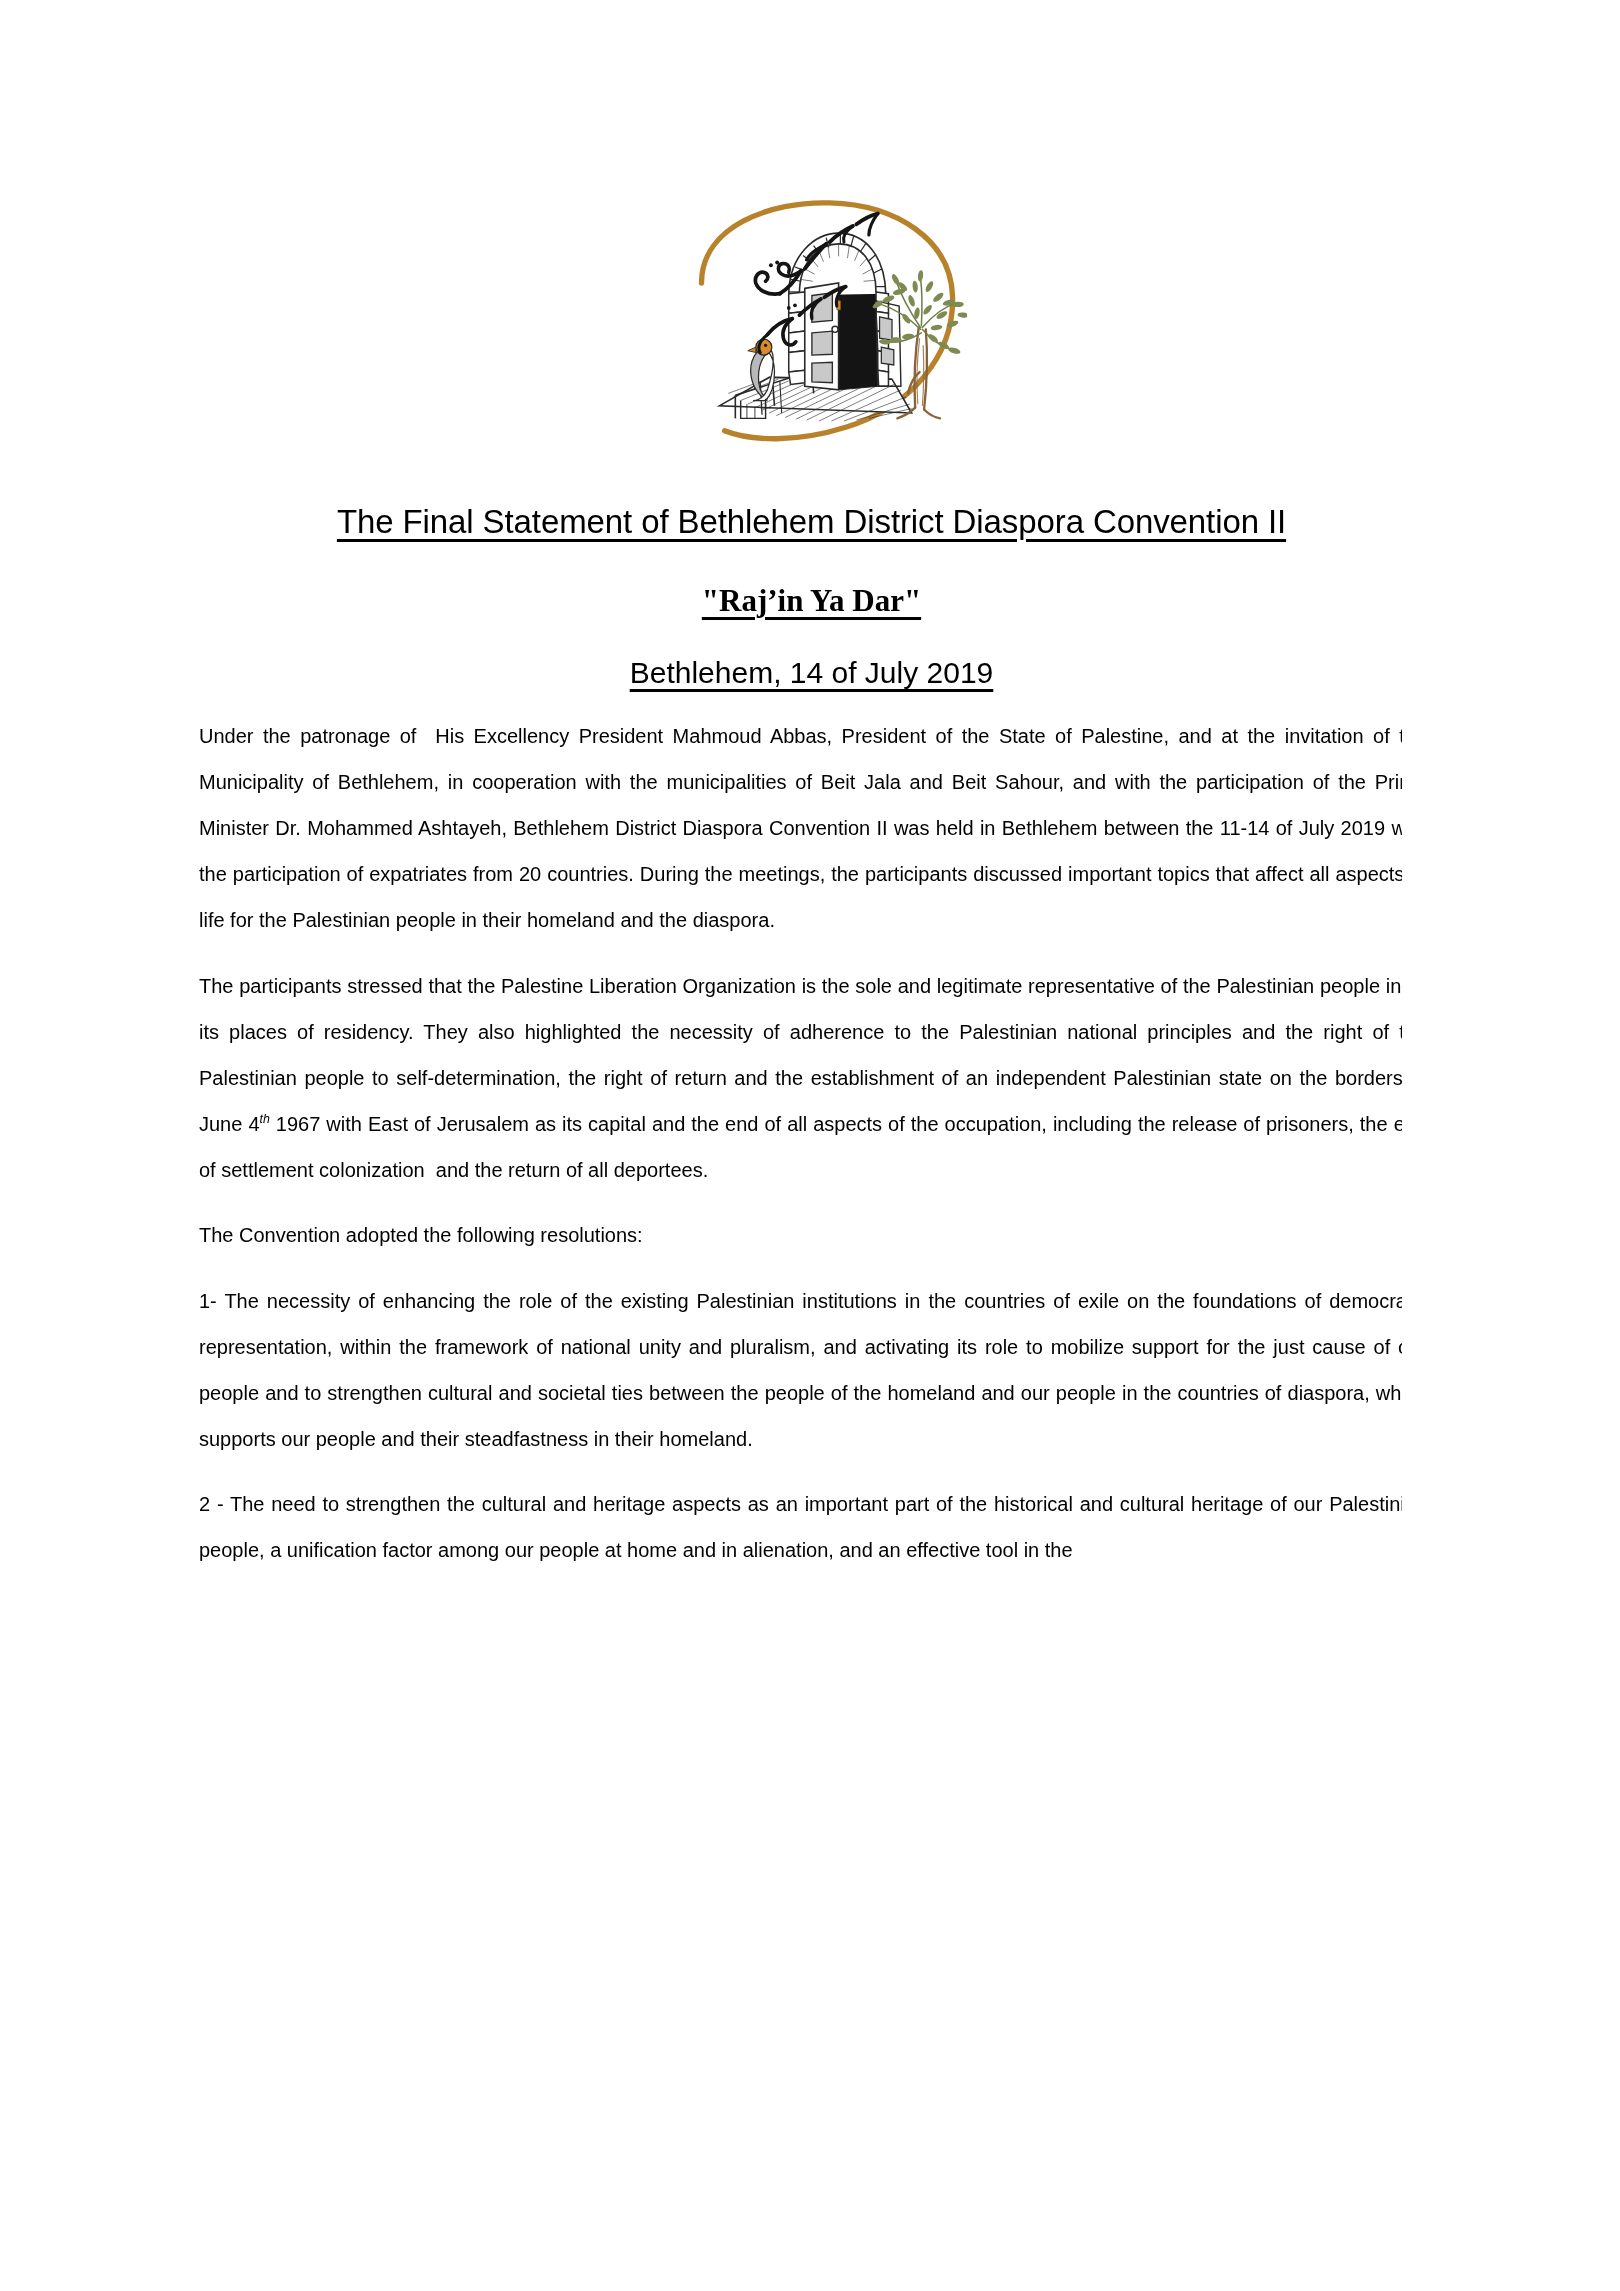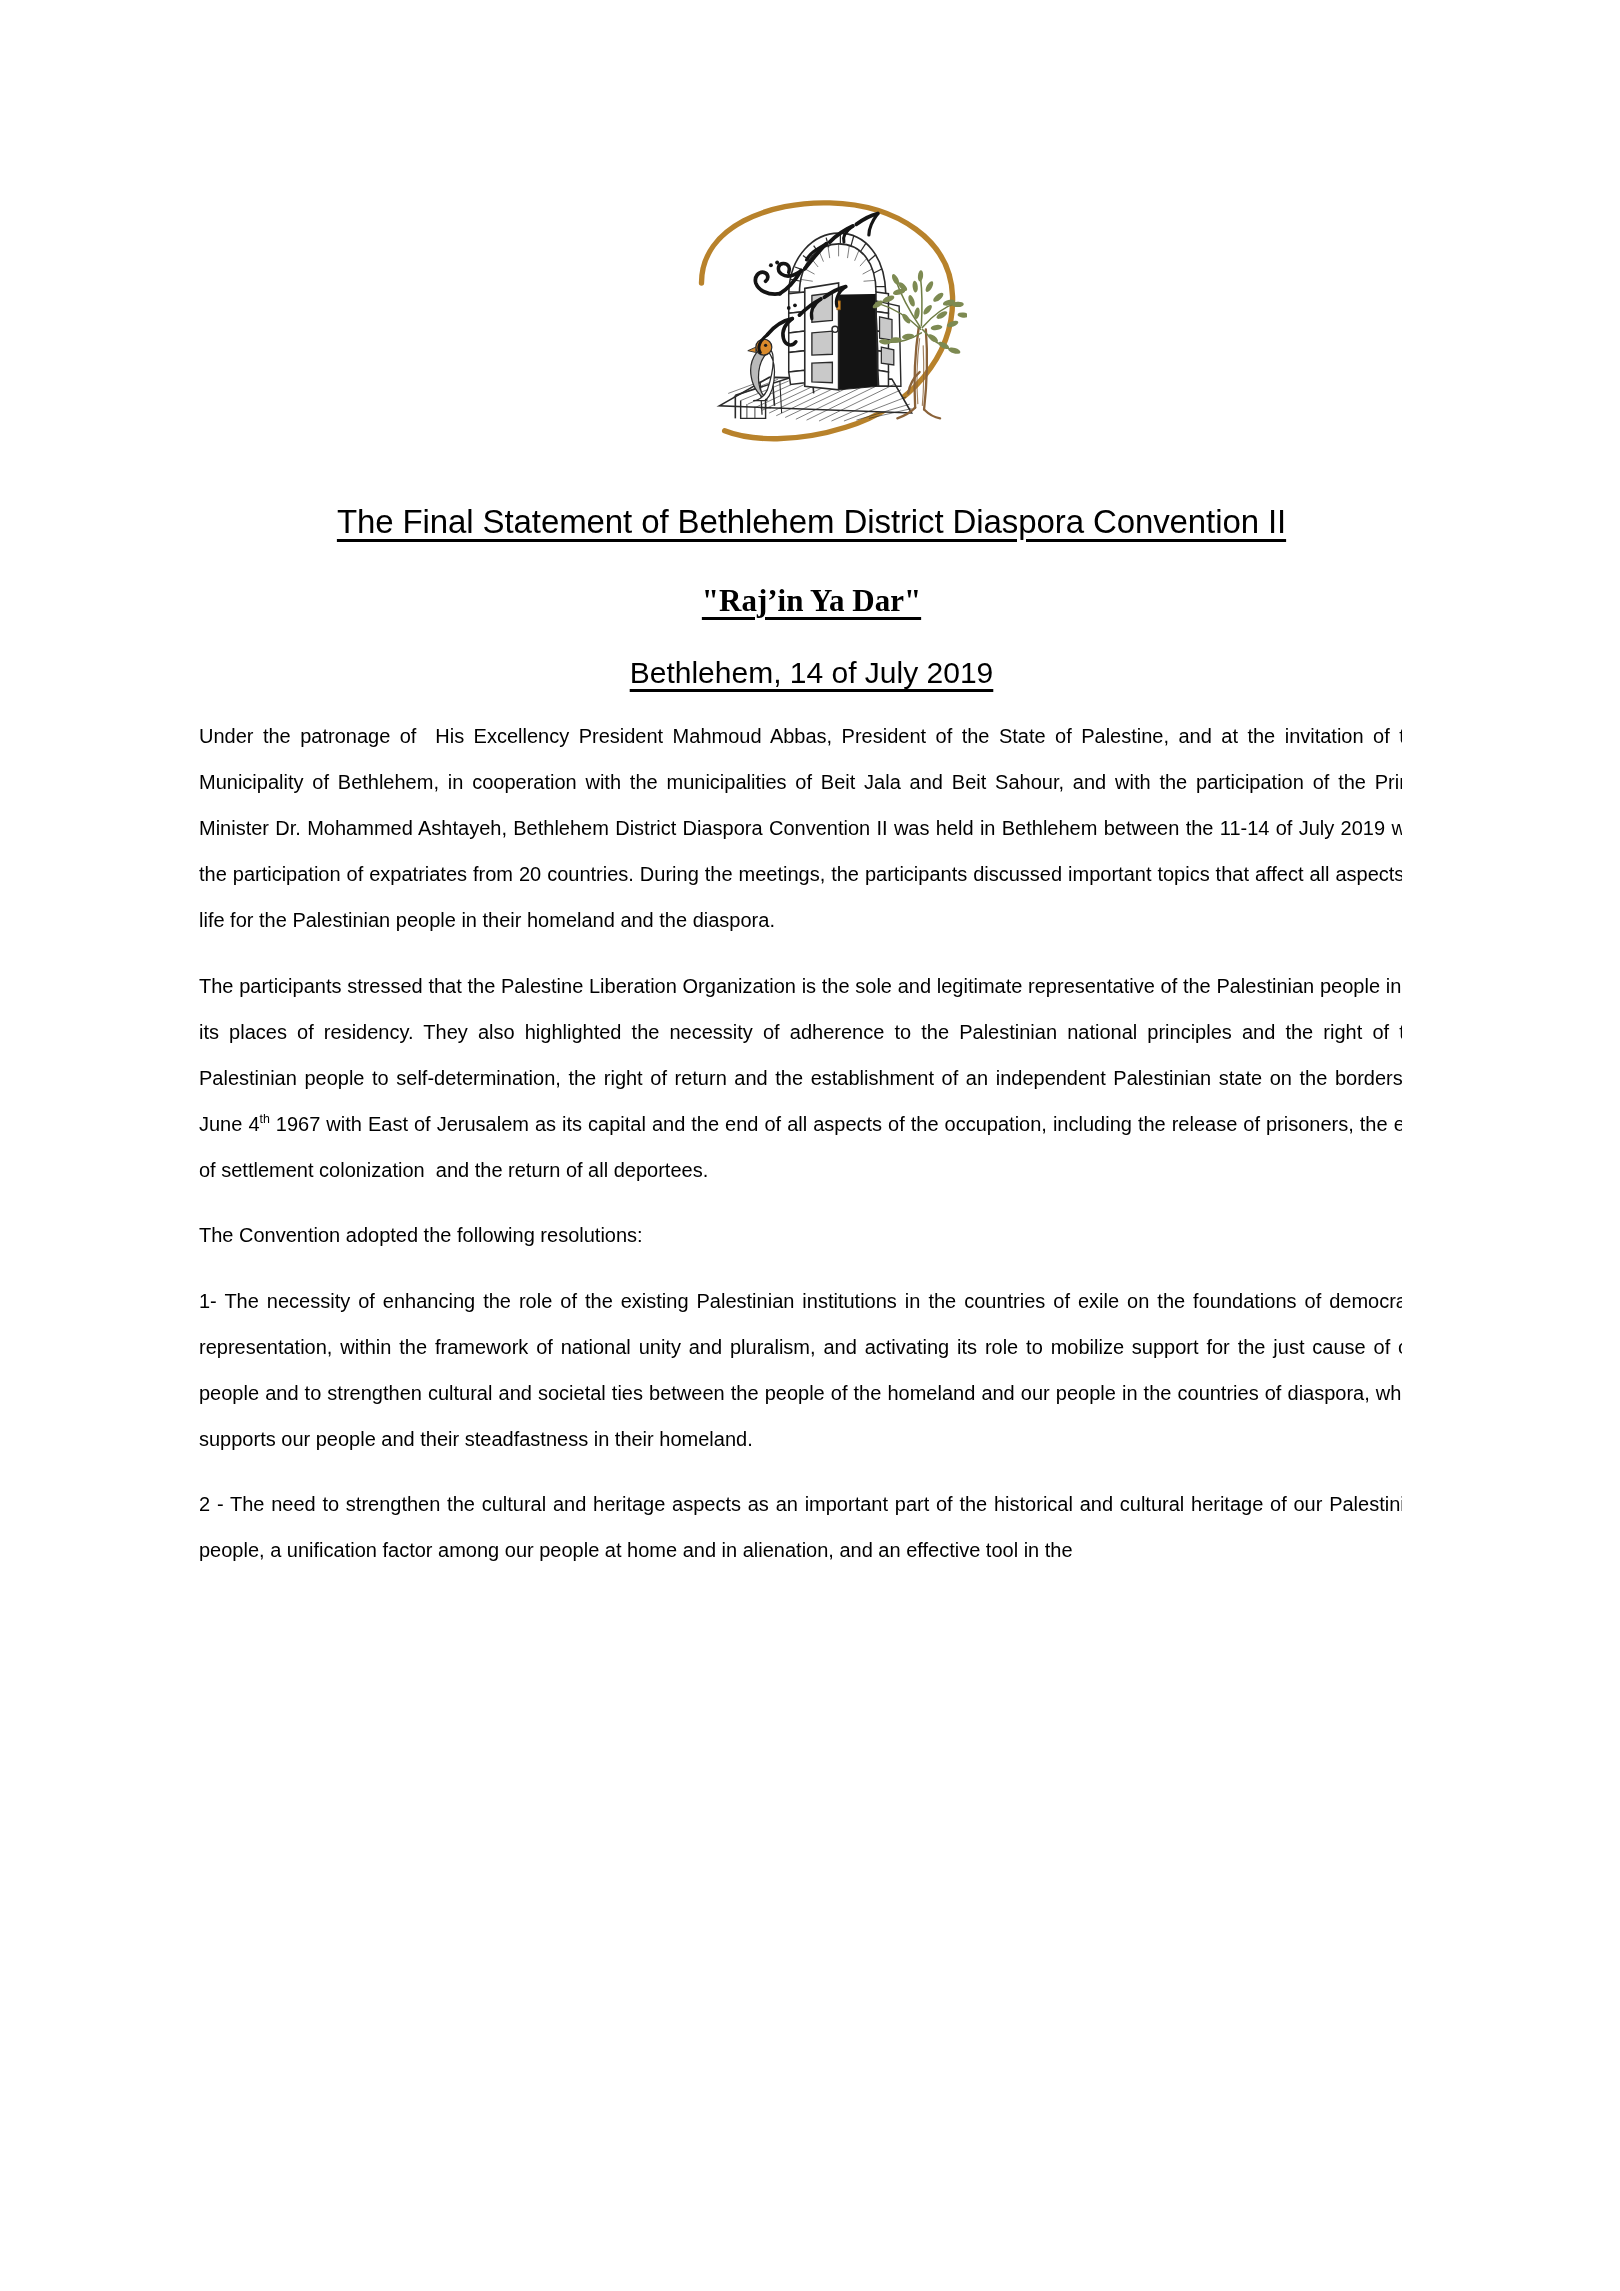--- a/index.html
+++ b/index.html
@@ -96,20 +96,21 @@
     text-justify: inter-word;
     margin: 0 0 19.6px 0;
     white-space: pre-wrap;
     hyphens: none;
   }
   .para.last { margin-bottom: 16px; }
   .para sup {
     font-size: 0.62em;
     vertical-align: super;
     line-height: 0;
+    font-style: italic;
   }
 </style>
 </head>
 <body>
 
 <div class="page">
 
   <div class="logo-wrap">
     <svg class="logo" viewBox="0 0 350 310" xmlns="http://www.w3.org/2000/svg">
 

